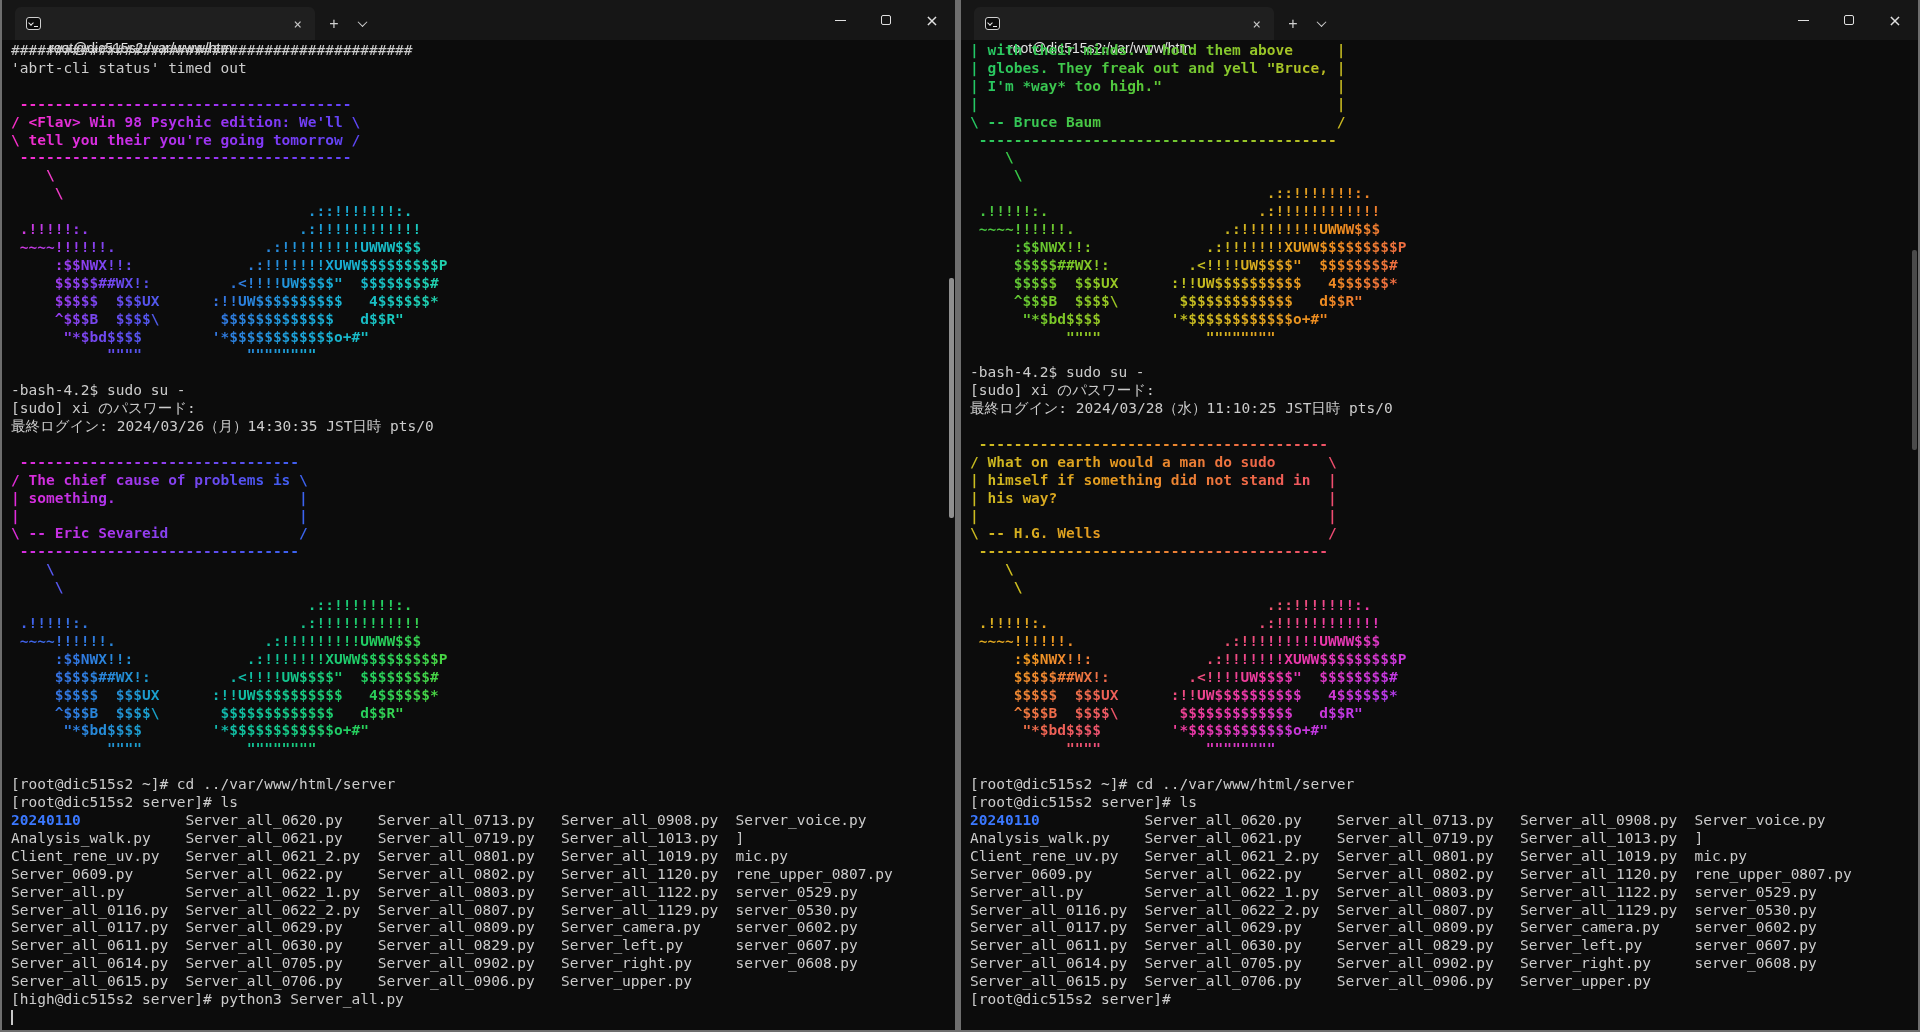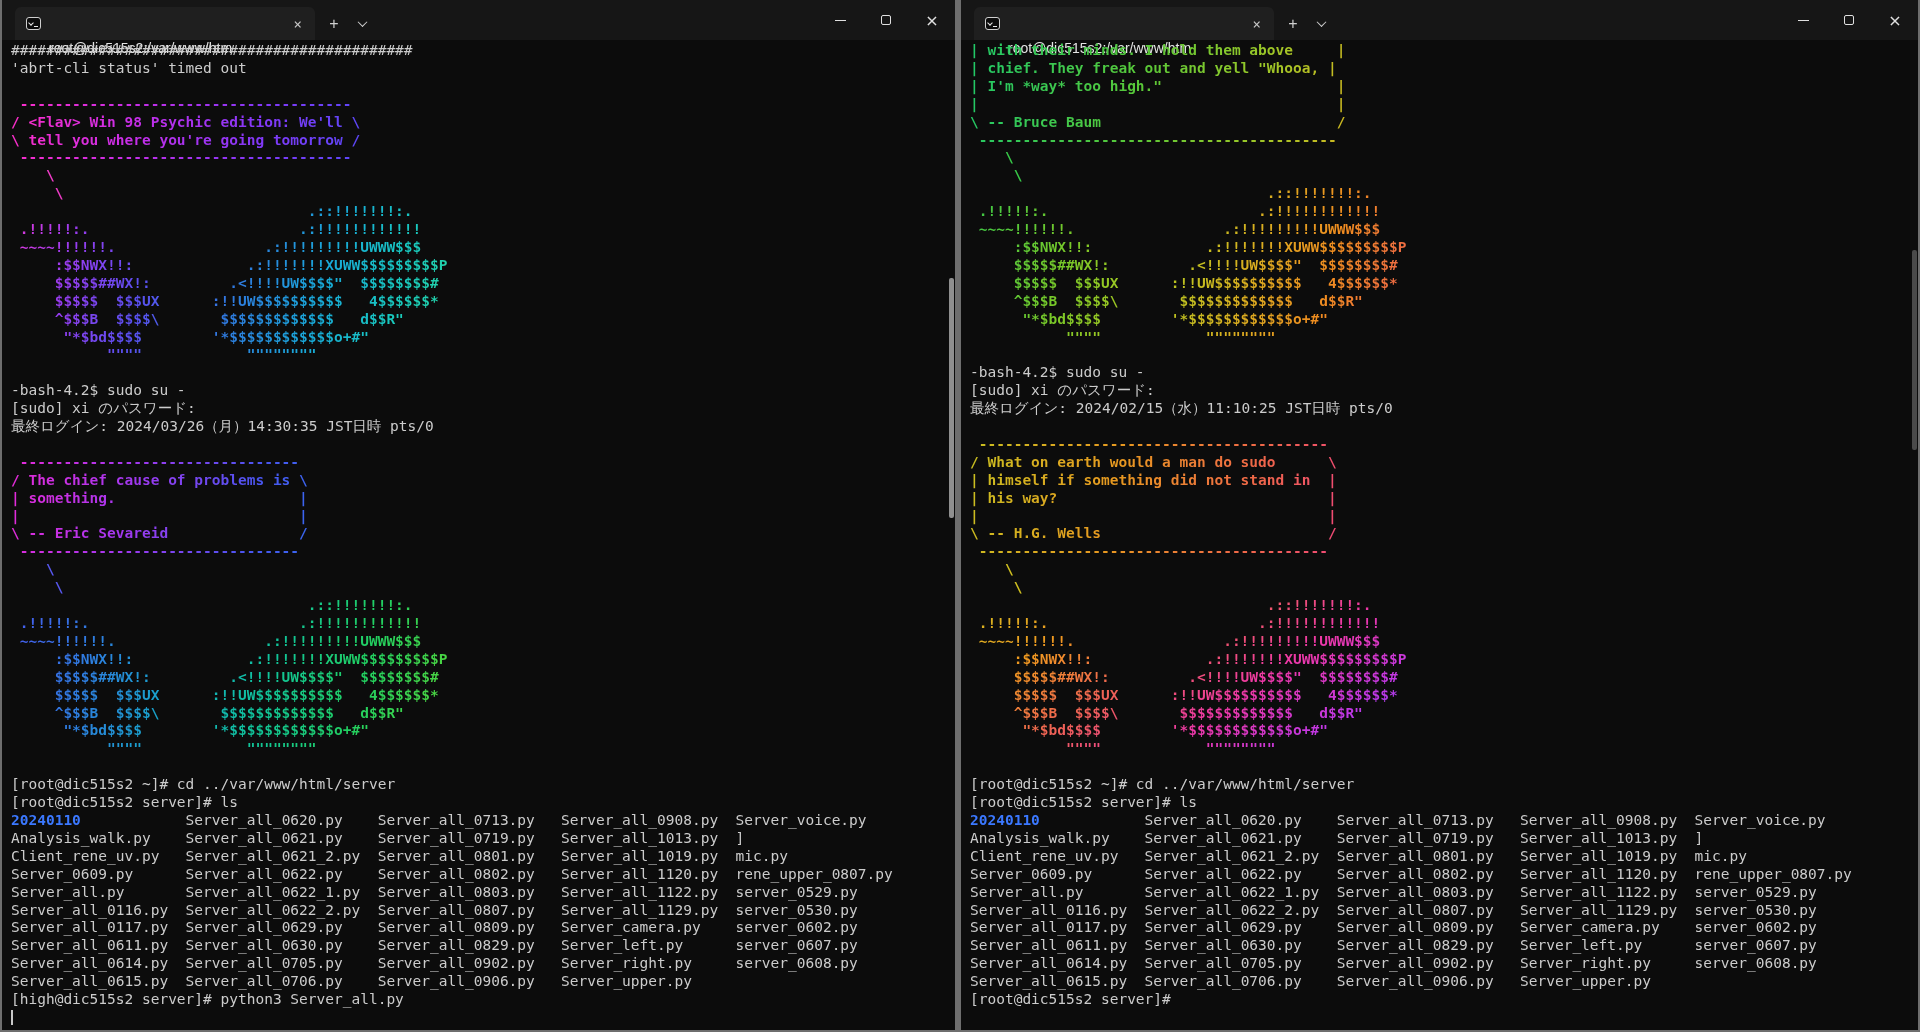--- a/index.html
+++ b/index.html
@@ -87,21 +87,21 @@
   </div>
   <div class="screen">
       <div class="blk ">
         <div class="ln">##############################################</div>
         <div class="ln">'abrt-cli status' timed out</div>
         <div class="ln"> </div>
       </div>
       <div class="blk g-l1">
         <div class="ln"> --------------------------------------</div>
         <div class="ln">/ &lt;Flav&gt; Win 98 Psychic edition: We'll \</div>
-        <div class="ln">\ tell you where you're going tomorrow /</div>
+        <div class="ln">\ tell you their you're going tomorrow /</div>
         <div class="ln"> --------------------------------------</div>
       </div>
       <div class="blk tail-l1">
         <div class="ln">    \</div>
         <div class="ln">     \</div>
       </div>
       <div class="blk g-art-l1">
         <div class="ln">                                  .::!!!!!!!:.</div>
         <div class="ln"> .!!!!!:.                        .:!!!!!!!!!!!!</div>
         <div class="ln"> ~~~~!!!!!!.                 .:!!!!!!!!!UWWW$$$</div>
@@ -186,21 +186,21 @@
         </div>
       <div class="ctl ctl-max">
           <i></i>
         </div>
       <div class="ctl ctl-close">×</div>
     </div>
   </div>
   <div class="screen">
       <div class="blk g-r1">
         <div class="ln">| with their minds. I hold them above     |</div>
-        <div class="ln">| chief. They freak out and yell "Whooa, |</div>
+        <div class="ln">| globes. They freak out and yell "Bruce, |</div>
         <div class="ln">| I'm *way* too high."                    |</div>
         <div class="ln">|                                         |</div>
         <div class="ln">\ -- Bruce Baum                           /</div>
         <div class="ln"> -----------------------------------------</div>
       </div>
       <div class="blk tail-r1">
         <div class="ln">    \</div>
         <div class="ln">     \</div>
       </div>
       <div class="blk g-art-r1">
@@ -211,21 +211,21 @@
         <div class="ln">     $$$$$##WX!:         .&lt;!!!!UW$$$$"  $$$$$$$$#</div>
         <div class="ln">     $$$$$  $$$UX      :!!UW$$$$$$$$$$   4$$$$$$*</div>
         <div class="ln">     ^$$$B  $$$$\       $$$$$$$$$$$$$   d$$R"</div>
         <div class="ln">      "*$bd$$$$        '*$$$$$$$$$$$$o+#"</div>
         <div class="ln">           """"            """"""""</div>
       </div>
       <div class="blk ">
         <div class="ln"> </div>
         <div class="ln">-bash-4.2$ sudo su -</div>
         <div class="ln">[sudo] xi のパスワード:</div>
-        <div class="ln">最終ログイン: 2024/02/15（水）11:10:25 JST日時 pts/0</div>
+        <div class="ln">最終ログイン: 2024/03/28（水）11:10:25 JST日時 pts/0</div>
         <div class="ln"> </div>
       </div>
       <div class="blk g-r2">
         <div class="ln"> ----------------------------------------</div>
         <div class="ln">/ What on earth would a man do sudo      \</div>
         <div class="ln">| himself if something did not stand in  |</div>
         <div class="ln">| his way?                               |</div>
         <div class="ln">|                                        |</div>
         <div class="ln">\ -- H.G. Wells                          /</div>
         <div class="ln"> ----------------------------------------</div>

